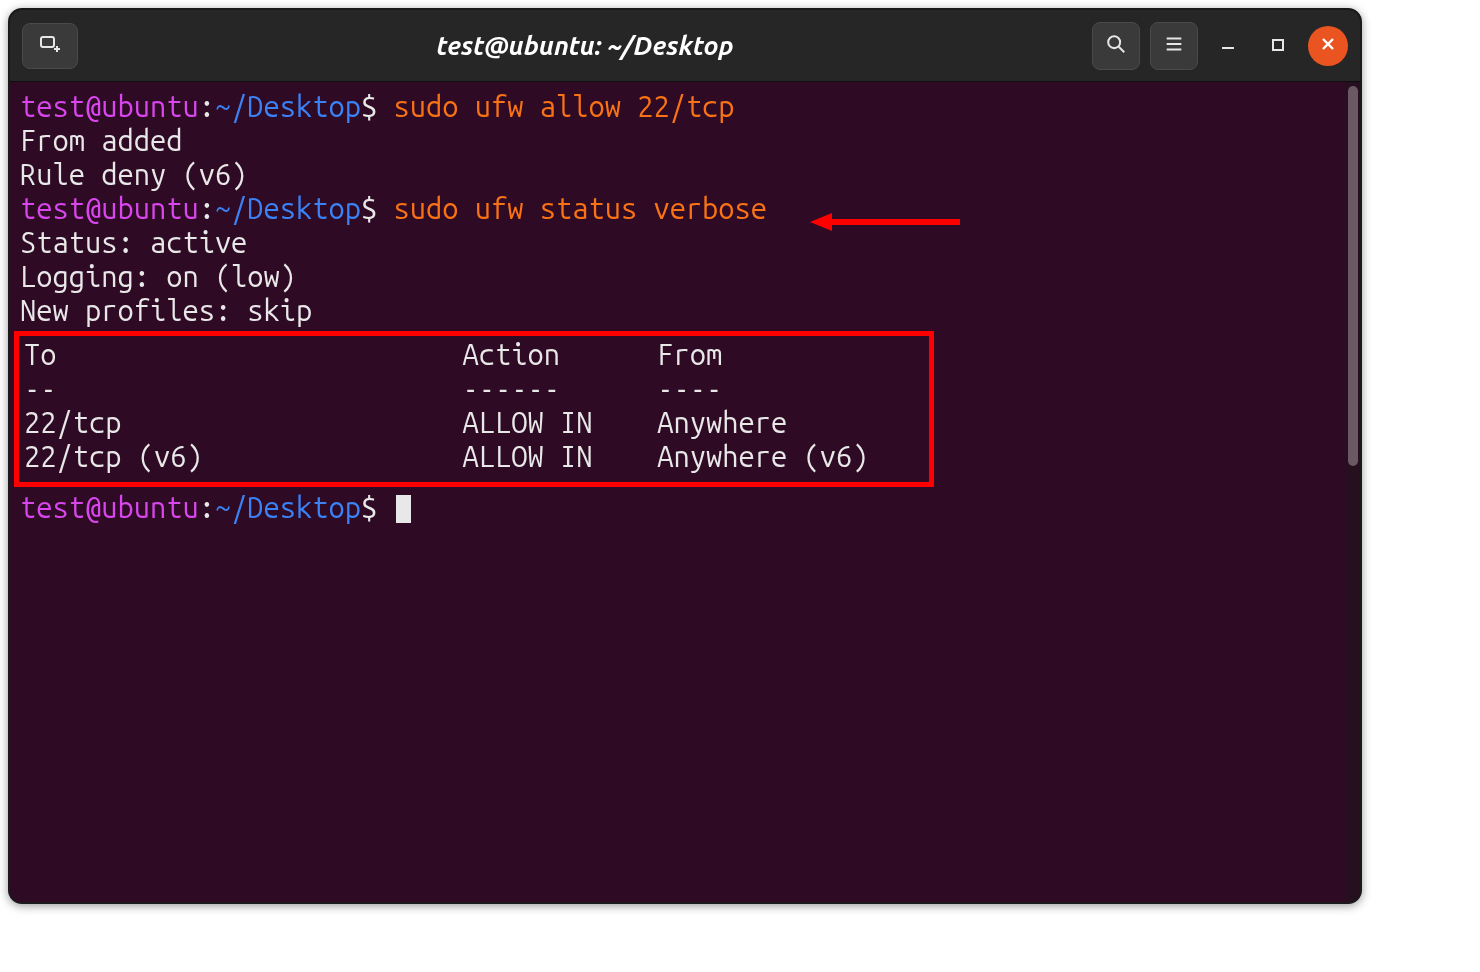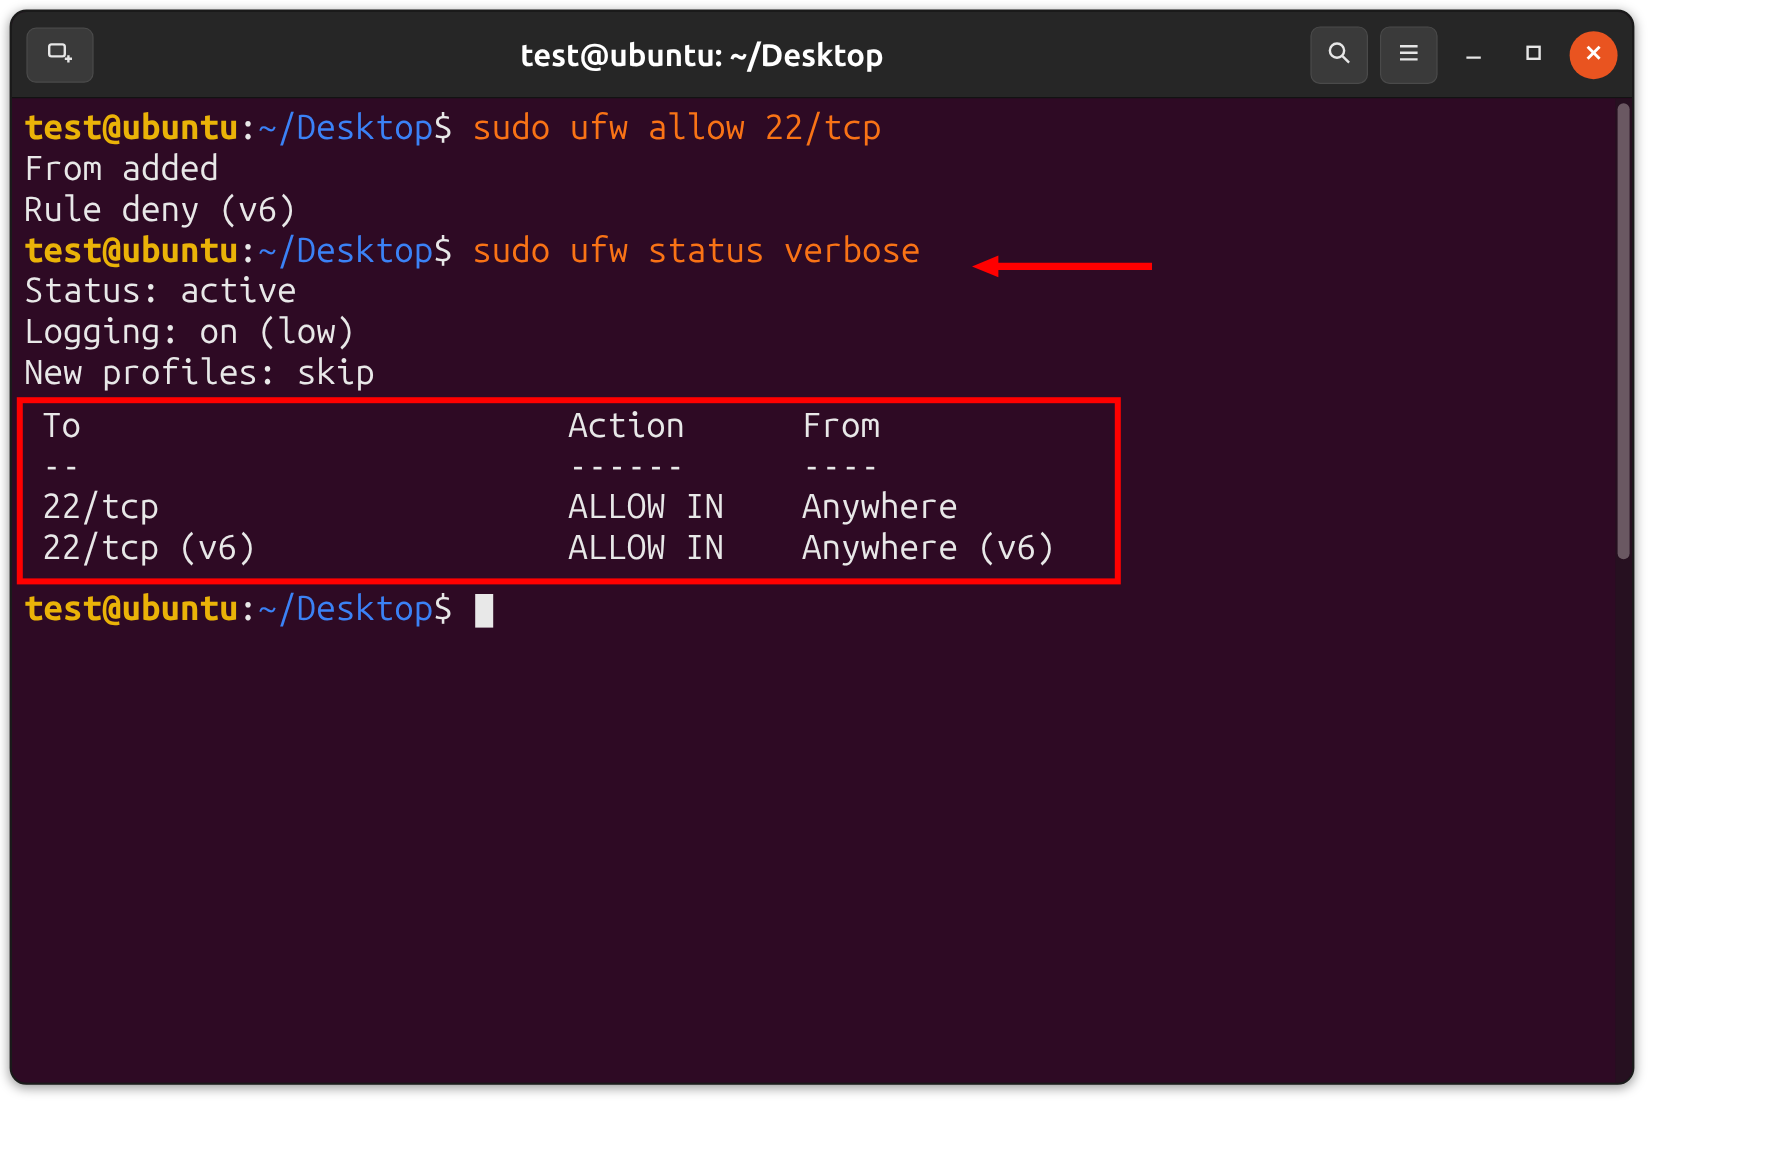--- a/index.html
+++ b/index.html
@@ -25,20 +25,21 @@
       flex-direction: column;
     }
     .titlebar {
       height: 72px;
       background: #262626;
       display: flex;
       align-items: center;
       padding: 0 12px;
       gap: 12px;
       border-bottom: 1px solid #0e0e0e;
+      font-style: italic;
     }
     .tab-btn {
       width: 56px;
       height: 46px;
       background: #3a3a3a;
       border: 1px solid #4a4a4a;
       border-radius: 8px;
       display: flex;
       align-items: center;
       justify-content: center;
@@ -103,36 +104,36 @@
     .scrollbar-thumb {
       position: absolute;
       right: 2px;
       top: 4px;
       width: 10px;
       height: 380px;
       background: #6a5862;
       border-radius: 5px;
     }
     .line { white-space: pre; }
-    .user { color: #eab308; font-weight: 700; }
+    .user { color: #d946ef; font-weight: 400; }
     .colon { color: #e8e8e8; }
     .path { color: #3b82f6; font-weight: 400; }
     .dollar { color: #e8e8e8; }
     .cmd { color: #f97316; }
     .cursor-block {
       display: inline-block;
       width: 15px;
       height: 28px;
       background: #e8e8e8;
       vertical-align: text-bottom;
       margin-left: 2px;
     }
     .highlight-box {
       border: 5px solid #ff0000;
-      padding: 2px 4px 8px 16px;
+      padding: 2px 4px 8px 5px;
       margin: 4px 420px 4px -6px;
     }
     .arrow-annot {
       position: absolute;
       left: 800px;
       top: 128px;
       width: 150px;
       height: 24px;
       pointer-events: none;
     }

